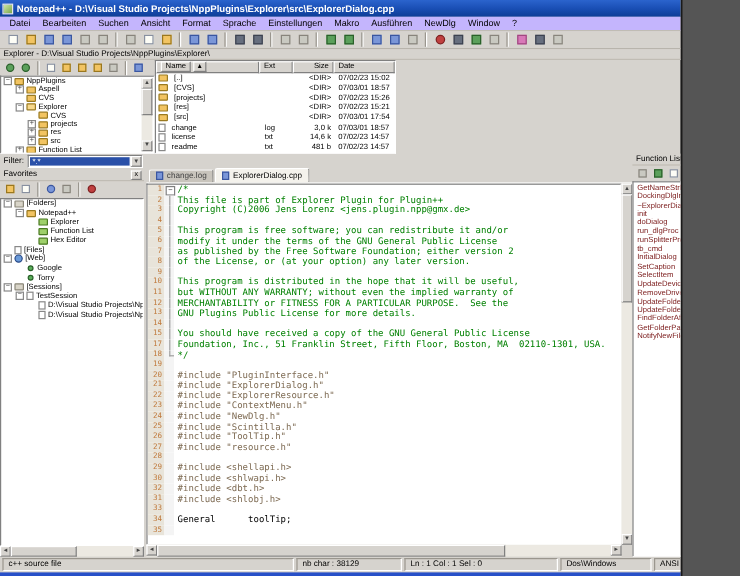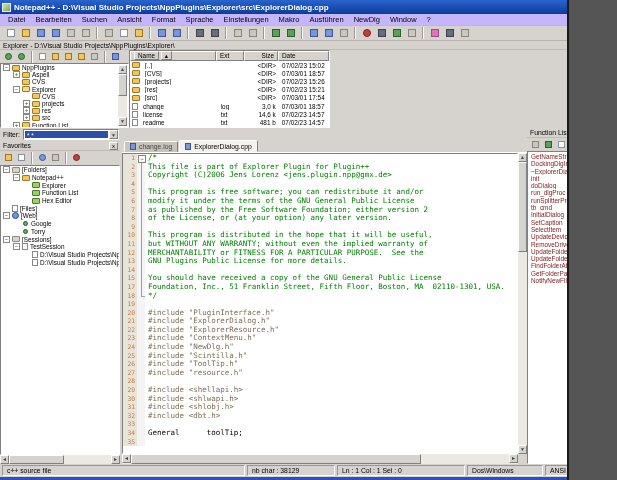--- a/index.html
+++ b/index.html
@@ -679,28 +679,28 @@
           <span class="ln">29</span>
           <span class="fm"></span>
           <span class="tx p">#include &lt;shellapi.h&gt;</span>
         </div>
       <div class="cl">
           <span class="ln">30</span>
           <span class="fm"></span>
           <span class="tx p">#include &lt;shlwapi.h&gt;</span>
         </div>
       <div class="cl">
+          <span class="ln">32</span>
+          <span class="fm"></span>
+          <span class="tx p">#include &lt;dbt.h&gt;</span>
+        </div>
+      <div class="cl">
           <span class="ln">31</span>
           <span class="fm"></span>
           <span class="tx p">#include &lt;shlobj.h&gt;</span>
-        </div>
-      <div class="cl">
-          <span class="ln">32</span>
-          <span class="fm"></span>
-          <span class="tx p">#include &lt;dbt.h&gt;</span>
         </div>
       <div class="cl">
           <span class="ln">33</span>
           <span class="fm"></span>
           <span class="tx p"></span>
         </div>
       <div class="cl">
           <span class="ln">34</span>
           <span class="fm"></span>
           <span class="tx k">General      toolTip;</span>

